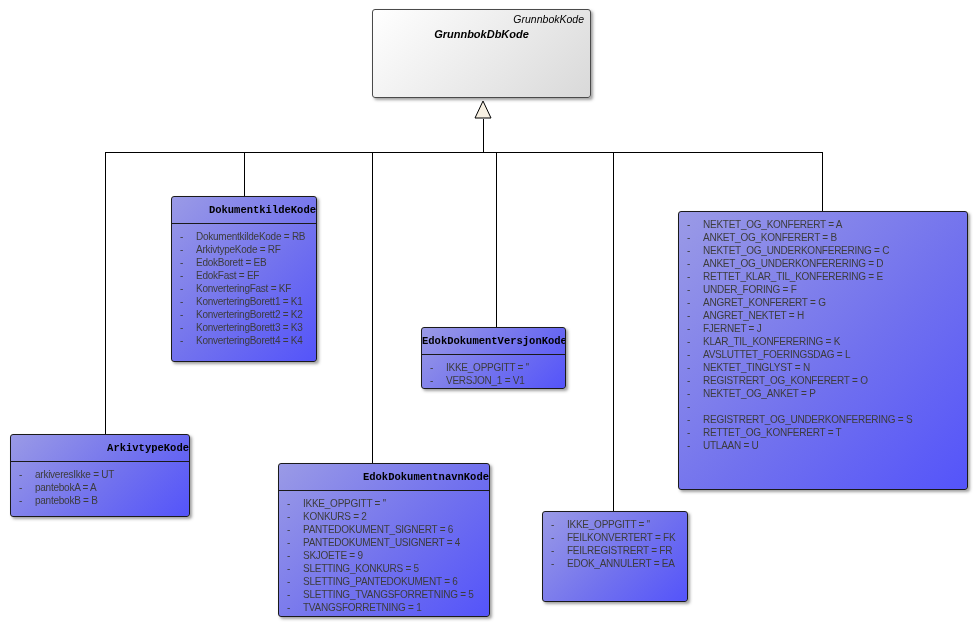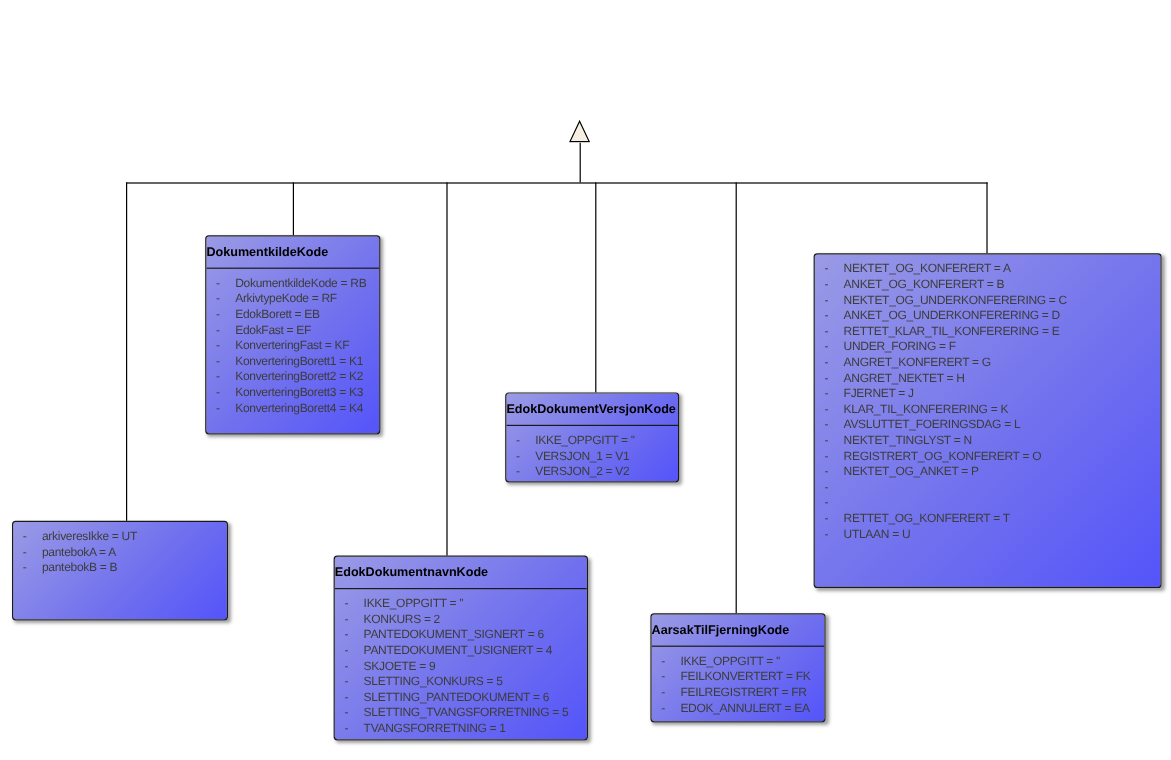--- a/index.html
+++ b/index.html
@@ -61,26 +61,27 @@
     border: 1px solid var(--box-border, #1a1a1a);
     border-radius: 3px;
     background: linear-gradient(135deg, var(--class-fill-top, #9a9ae6) 0%, #7272ee 55%, var(--class-fill-bottom, #5454fa) 100%);
     box-shadow: 2px 2px 3px rgba(110,110,110,0.65);
     box-sizing: border-box;
     overflow: hidden;
   }
   .uml-class-title {
     height: 26px;
     line-height: 26px;
-    text-align: left;
+    text-align: right;
     font-weight: bold;
     font-size: 10.5px;
     color: var(--title-text, #000000);
     border-bottom: 1px solid var(--box-border, #1a1a1a);
     white-space: nowrap;
+    font-family: Liberation Mono, monospace;
   }
   .uml-attrs {
     padding: 6px 3px 0 8px;
   }
   .attr-row {
     display: flex;
     align-items: baseline;
     height: 13px;
     line-height: 13px;
     font-size: 10px;
@@ -103,20 +104,24 @@
   </svg>
   <div class="line v-line" style="left:483px; top:119px; height:33px;"></div>
   <div class="line h-line" style="left:105px; top:152px; width:718px;"></div>
   <div class="line v-line" style="left:105px; top:152px; height:282px;"></div>
   <div class="line v-line" style="left:244px; top:152px; height:44px;"></div>
   <div class="line v-line" style="left:372px; top:152px; height:311px;"></div>
   <div class="line v-line" style="left:496px; top:152px; height:175px;"></div>
   <div class="line v-line" style="left:613px; top:152px; height:359px;"></div>
   <div class="line v-line" style="left:822px; top:152px; height:59px;"></div>
 
+  <div class="parent-box" style="left:372px; top:9px; width:219px; height:89px;">
+    <div class="parent-stereotype">GrunnbokKode</div>
+    <div class="parent-name">GrunnbokDbKode</div>
+  </div>
 
   <div class="uml-class" style="left:171px; top:196px; width:146px; height:166px;">
     <div class="uml-class-title">DokumentkildeKode</div>
     <div class="uml-attrs">
         <div class="attr-row">
           <span class="vis">-</span>
           <span>DokumentkildeKode = RB</span>
         </div>
         <div class="attr-row">
           <span class="vis">-</span>
@@ -147,37 +152,38 @@
           <span>KonverteringBorett3 = K3</span>
         </div>
         <div class="attr-row">
           <span class="vis">-</span>
           <span>KonverteringBorett4 = K4</span>
         </div>
       </div>
   </div>
 
   <div class="uml-class" style="left:10px; top:434px; width:180px; height:83px;">
+    <div class="uml-class-title">ArkivtypeKode</div>
     <div class="uml-attrs">
         <div class="attr-row">
           <span class="vis">-</span>
           <span>arkiveresIkke = UT</span>
         </div>
         <div class="attr-row">
           <span class="vis">-</span>
           <span>pantebokA = A</span>
         </div>
         <div class="attr-row">
           <span class="vis">-</span>
           <span>pantebokB = B</span>
         </div>
       </div>
   </div>
 
-  <div class="uml-class" style="left:421px; top:327px; width:145px; height:75px;">
+  <div class="uml-class" style="left:421px; top:327px; width:145px; height:62px;">
     <div class="uml-class-title">EdokDokumentVersjonKode</div>
     <div class="uml-attrs">
         <div class="attr-row">
           <span class="vis">-</span>
           <span>IKKE_OPPGITT = ''</span>
         </div>
         <div class="attr-row">
           <span class="vis">-</span>
           <span>VERSJON_1 = V1</span>
         </div>
@@ -224,21 +230,20 @@
           <span>SLETTING_TVANGSFORRETNING = 5</span>
         </div>
         <div class="attr-row">
           <span class="vis">-</span>
           <span>TVANGSFORRETNING = 1</span>
         </div>
       </div>
   </div>
 
   <div class="uml-class" style="left:542px; top:511px; width:146px; height:91px;">
-    <div class="uml-class-title">AarsakTilFjerningKode</div>
     <div class="uml-attrs">
         <div class="attr-row">
           <span class="vis">-</span>
           <span>IKKE_OPPGITT = ''</span>
         </div>
         <div class="attr-row">
           <span class="vis">-</span>
           <span>FEILKONVERTERT = FK</span>
         </div>
         <div class="attr-row">
@@ -308,20 +313,21 @@
         </div>
         <div class="attr-row">
           <span class="vis">-</span>
           <span>NEKTET_OG_ANKET = P</span>
         </div>
         <div class="attr-row">
           <span class="vis">-</span>
         </div>
         <div class="attr-row">
           <span class="vis">-</span>
+          <span>REGISTRERT_OG_UNDERKONFERERING = S</span>
         </div>
         <div class="attr-row">
           <span class="vis">-</span>
           <span>RETTET_OG_KONFERERT = T</span>
         </div>
         <div class="attr-row">
           <span class="vis">-</span>
           <span>UTLAAN = U</span>
         </div>
       </div>

